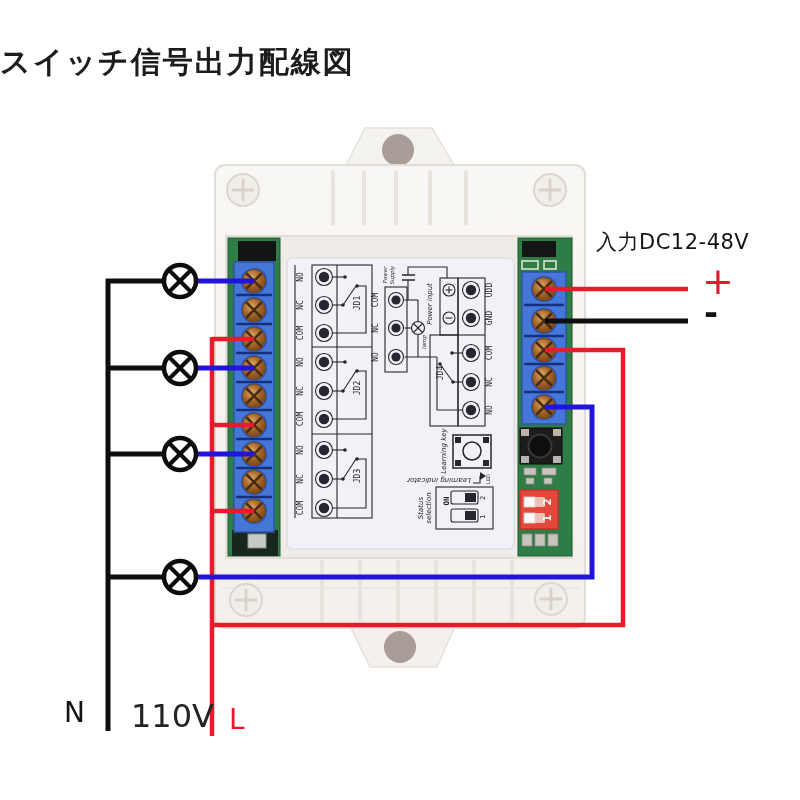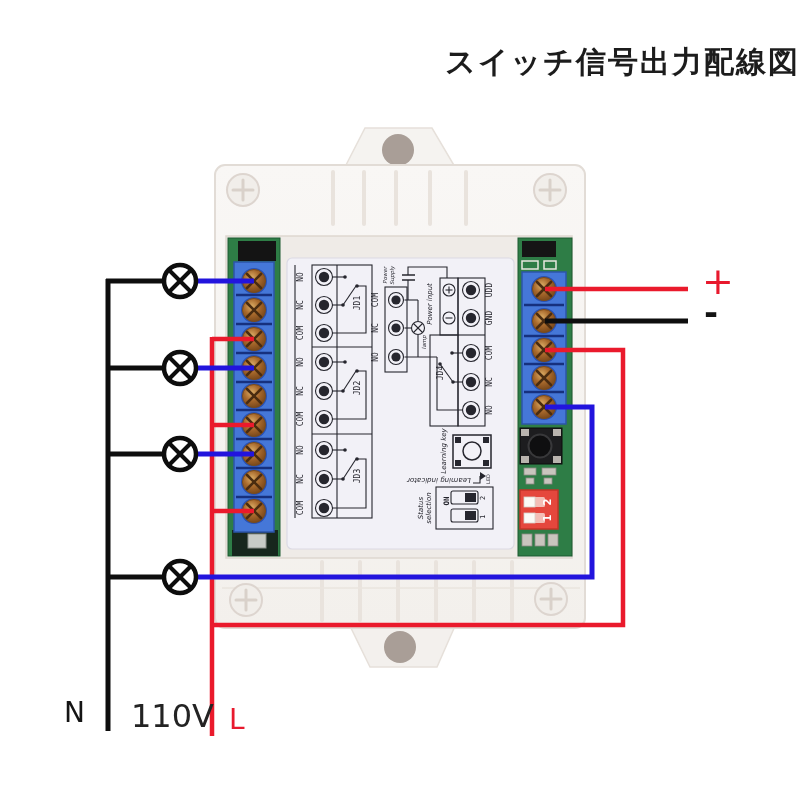--- a/index.html
+++ b/index.html
@@ -1,19 +1,19 @@
 <!DOCTYPE html>
 <html><head>
 <meta charset="utf-8">
 <style>
   html,body{margin:0;padding:0;background:#ffffff;}
   .stage{position:relative;width:800px;height:800px;background:#ffffff;overflow:hidden;
          font-family:"DejaVu Sans",sans-serif;}
   .abs{position:absolute;}
-  .title{left:0;top:42px;width:800px;text-align:right;font-size:30px;font-weight:600;
+  .title{left:0;top:42px;width:800px;text-align:left;font-size:30px;font-weight:600;
          color:#1c1c1c;letter-spacing:2px;}
   .dc-label{left:596px;top:228px;font-size:21px;color:#141414;letter-spacing:.5px;}
   .plus-label{left:702px;top:262px;font-size:38px;font-weight:500;color:#e8192d;line-height:1;}
   .minus-label{left:704px;top:295px;font-size:34px;font-weight:700;color:#141414;line-height:1;}
   .n-label{left:64px;top:696px;font-size:28px;color:#141414;}
   .v-label{left:131px;top:697px;font-size:32px;color:#232323;}
   .l-label{left:229px;top:703px;font-size:28px;color:#e8192d;}
   svg{position:absolute;left:0;top:0;}
   .lk{stroke:#26262e;stroke-width:1.1;fill:none;}
   .lk15{stroke:#26262e;stroke-width:1.5;fill:none;}
@@ -369,18 +369,19 @@
         <polyline points="194,577 592,577 592,407 545,407"></polyline>
       </g>
 
       <use href="#lamp" x="180" y="281"></use>
       <use href="#lamp" x="180" y="368"></use>
       <use href="#lamp" x="180" y="454"></use>
       <use href="#lamp" x="180" y="577"></use>
     </g>
   </svg>
 
+  <div class="abs dc-label">入力DC12-48V</div>
   <div class="abs plus-label">+</div>
   <div class="abs minus-label">-</div>
   <div class="abs n-label">N</div>
   <div class="abs v-label">110V</div>
   <div class="abs l-label">L</div>
 </div>
 
 </body></html>

